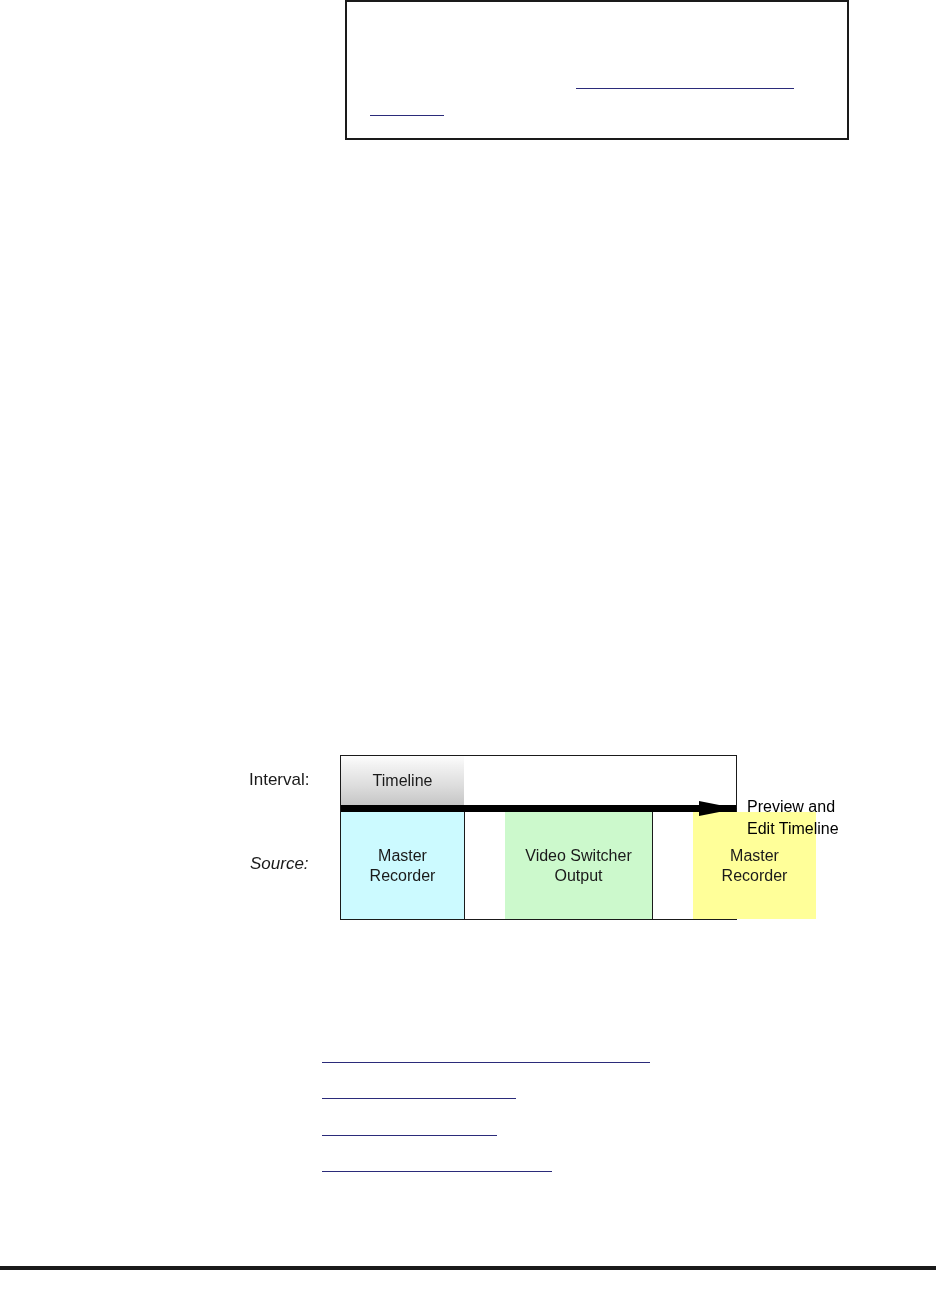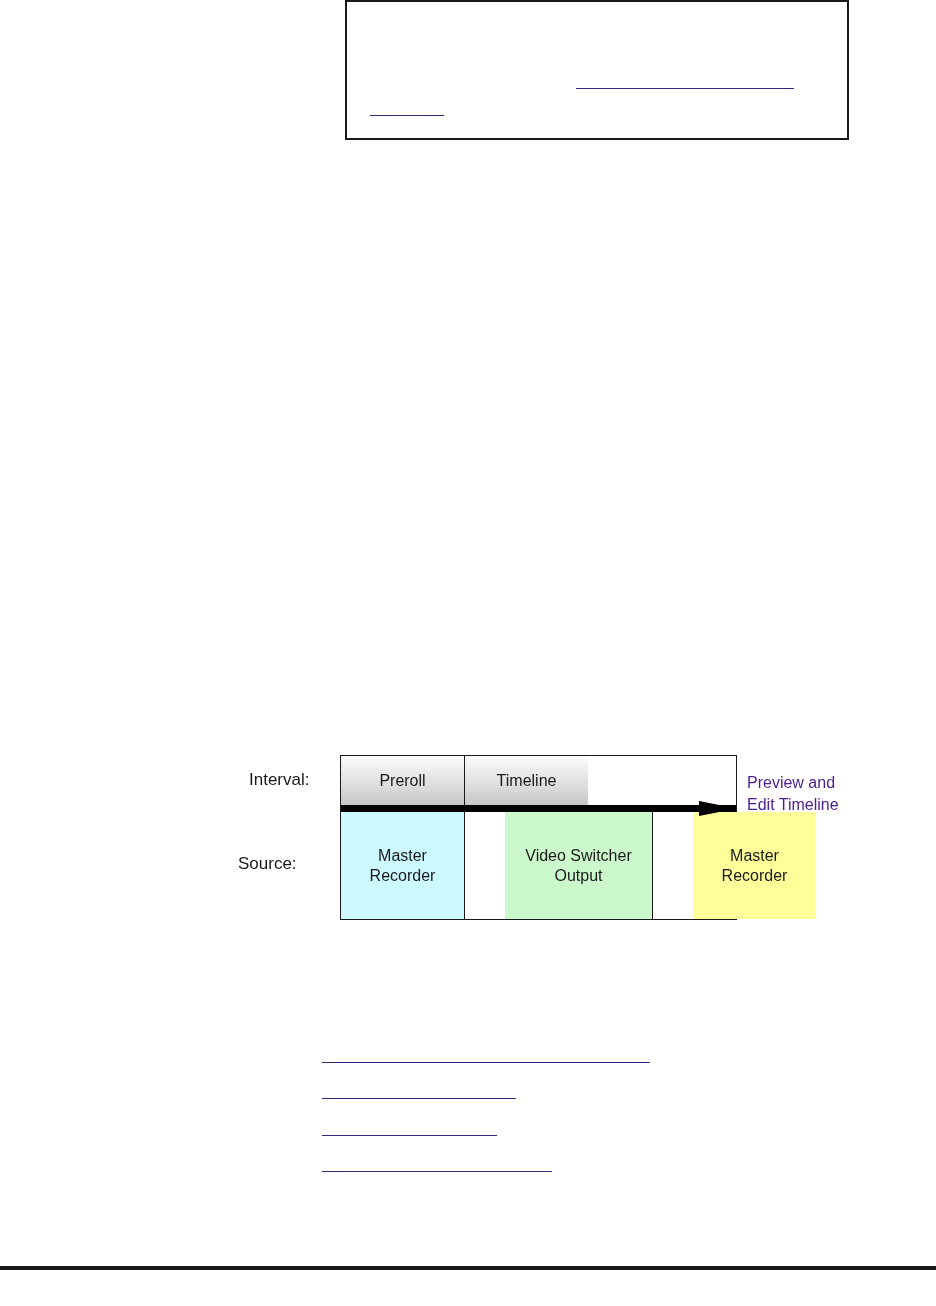--- a/index.html
+++ b/index.html
@@ -63,21 +63,21 @@
 
   .row-label {
     position: absolute;
     font-size: 17px;
     line-height: 20px;
     color: #1a1a1a;
     white-space: nowrap;
     text-align: left;
   }
   .label-interval { left: 249px; top: 770px; }
-  .label-source   { left: 238px; top: 854px; }
+  .label-source   { left: 250px; top: 854px; font-style: italic; }
 
   .timeline-table {
     position: absolute;
     left: 340px;
     top: 755px;
     width: 397px;
     height: 165px;
     border: 1.5px solid #1a1a1a;
     box-sizing: border-box;
     display: flex;
@@ -134,25 +134,25 @@
     position: absolute;
     left: 699px;
     top: 793px;
     width: 38px;
     height: 31px;
   }
 
   .timeline-caption {
     position: absolute;
     left: 747px;
-    top: 772px;
+    top: 796px;
     width: 110px;
     font-size: 16px;
     line-height: 22px;
-    color: #4c1d95;
+    color: #000000;
   }
 
   
   .link-list {
     position: absolute;
     left: 322px;
     top: 1062px;
     width: 400px;
   }
   .doc-link {
@@ -192,21 +192,20 @@
 
 <div class="figure">
 
   <div class="row-label label-interval">Interval:</div>
 
   <div class="row-label label-source">Source:</div>
 
   <div class="timeline-table">
 
     <div class="header-row">
-      <div class="header-cell col-0">Preroll</div>
       <div class="header-cell col-2">Timeline</div>
     </div>
 
     <div class="divider-bar"></div>
 
     <div class="source-row">
       <div class="source-cell col-0" style="background:#ccfaff;">Master Recorder</div>
       <div class="source-cell col-1" style="background:#ccf9cc;">Video Switcher Output</div>
       <div class="source-cell col-2" style="background:#ffff99;">Master Recorder</div>
     </div>

